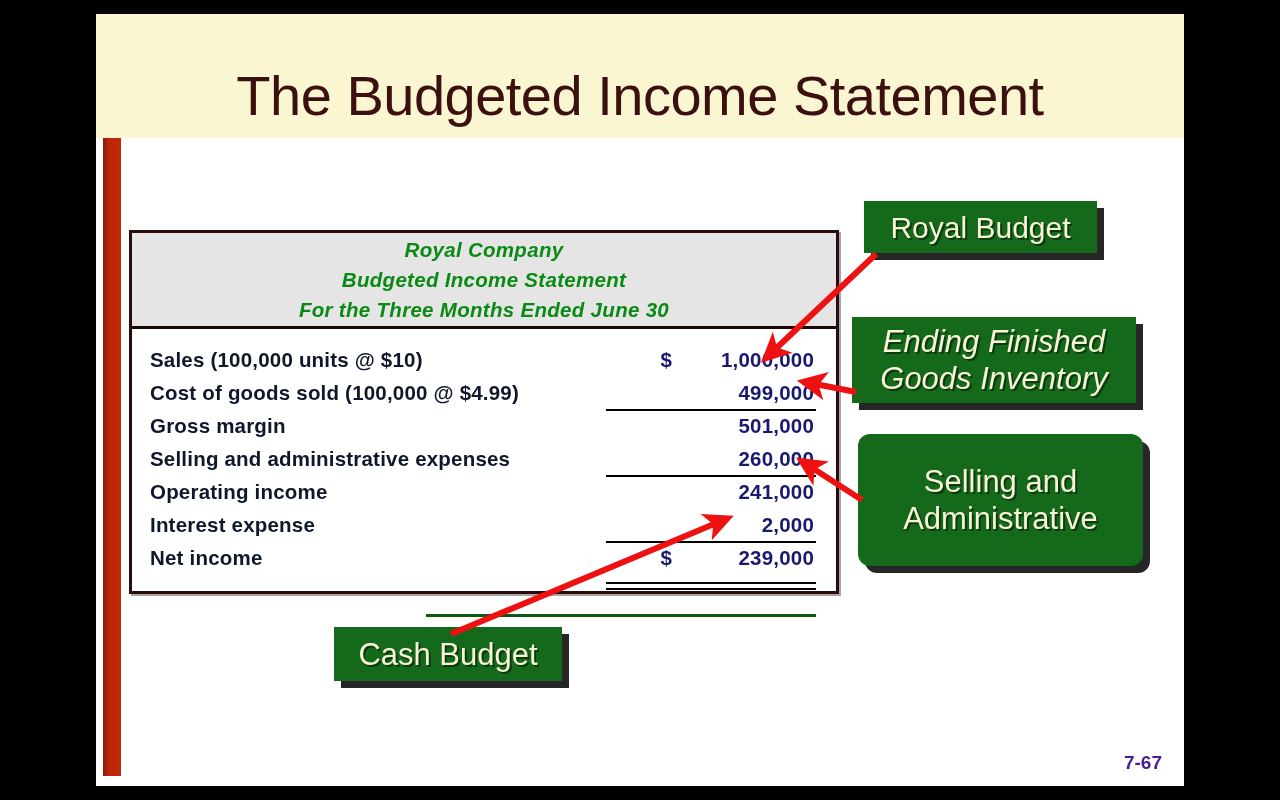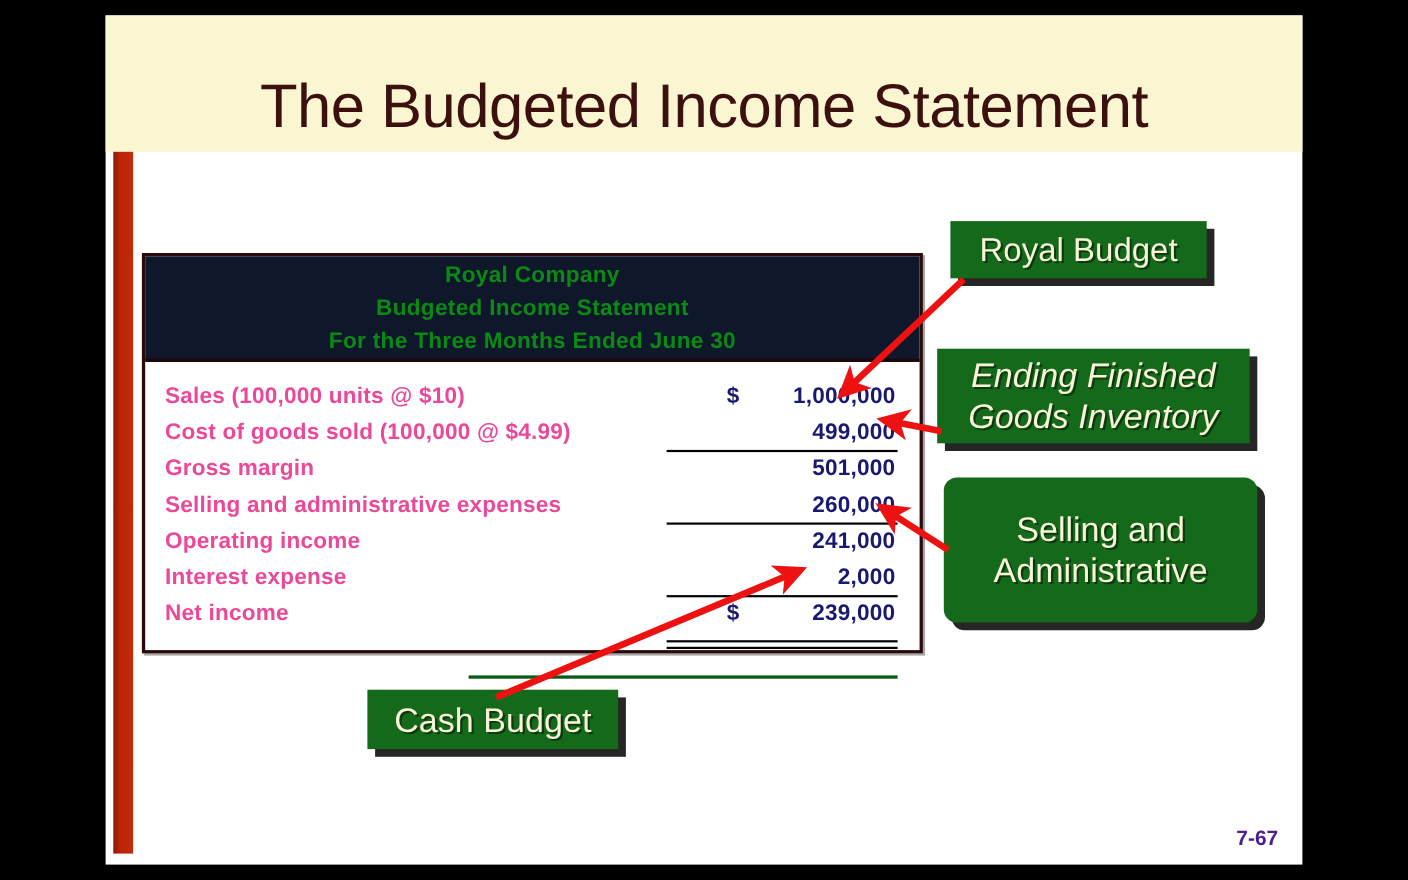--- a/index.html
+++ b/index.html
@@ -17,29 +17,29 @@
     font-size:56px;line-height:60px;letter-spacing:-.5px;white-space:nowrap;}
 
   
   #red-bar{position:absolute;left:7px;top:124px;width:18px;height:638px;
     background:linear-gradient(90deg,#8c1808 0%,#bb2508 35%,#c42a08 100%);}
 
   
   #statement{position:absolute;left:33px;top:216px;width:710px;height:364px;
     background:#fff;border:3px solid #2a0b0b;box-sizing:border-box;
     box-shadow:2px 2px 0 rgba(0,0,0,.35);}
-  #stmt-header{height:93px;background:#0f172a;border-bottom:3px solid #1c0606;
-    display:flex;flex-direction:column;align-items:center;justify-content:center;}
+  #stmt-header{height:93px;background:#e5e5e5;border-bottom:3px solid #1c0606;
+    display:flex;flex-direction:column;align-items:center;justify-content:center;font-style:italic;}
   #stmt-header div{color:#0a8a15;font-weight:bold;font-size:20.5px;line-height:30px;
     letter-spacing:.3px;white-space:nowrap;}
 
   #stmt-body{position:relative;padding:14px 0 0 0;}
   .row{position:relative;height:33px;display:flex;align-items:center;
     padding-left:18px;padding-right:22px;}
-  .row .lbl{color:#ec4899;font-weight:bold;font-size:20.5px;letter-spacing:.2px;
+  .row .lbl{color:#0f172a;font-weight:bold;font-size:20.5px;letter-spacing:.2px;
     white-space:nowrap;}
   .row .cur{position:absolute;right:164px;color:#191970;font-weight:bold;font-size:20.5px;}
   .row .val{position:absolute;right:22px;width:150px;text-align:right;
     color:#191970;font-weight:bold;font-size:20.5px;letter-spacing:.2px;}
   
   .rule-1::after{content:"";position:absolute;right:20px;bottom:-2px;width:210px;
     height:2px;background:#000;}
   
   .rule-2::after{content:"";position:absolute;right:20px;bottom:-10px;width:210px;
     height:2px;background:#000;box-shadow:0 6px 0 #000;}

